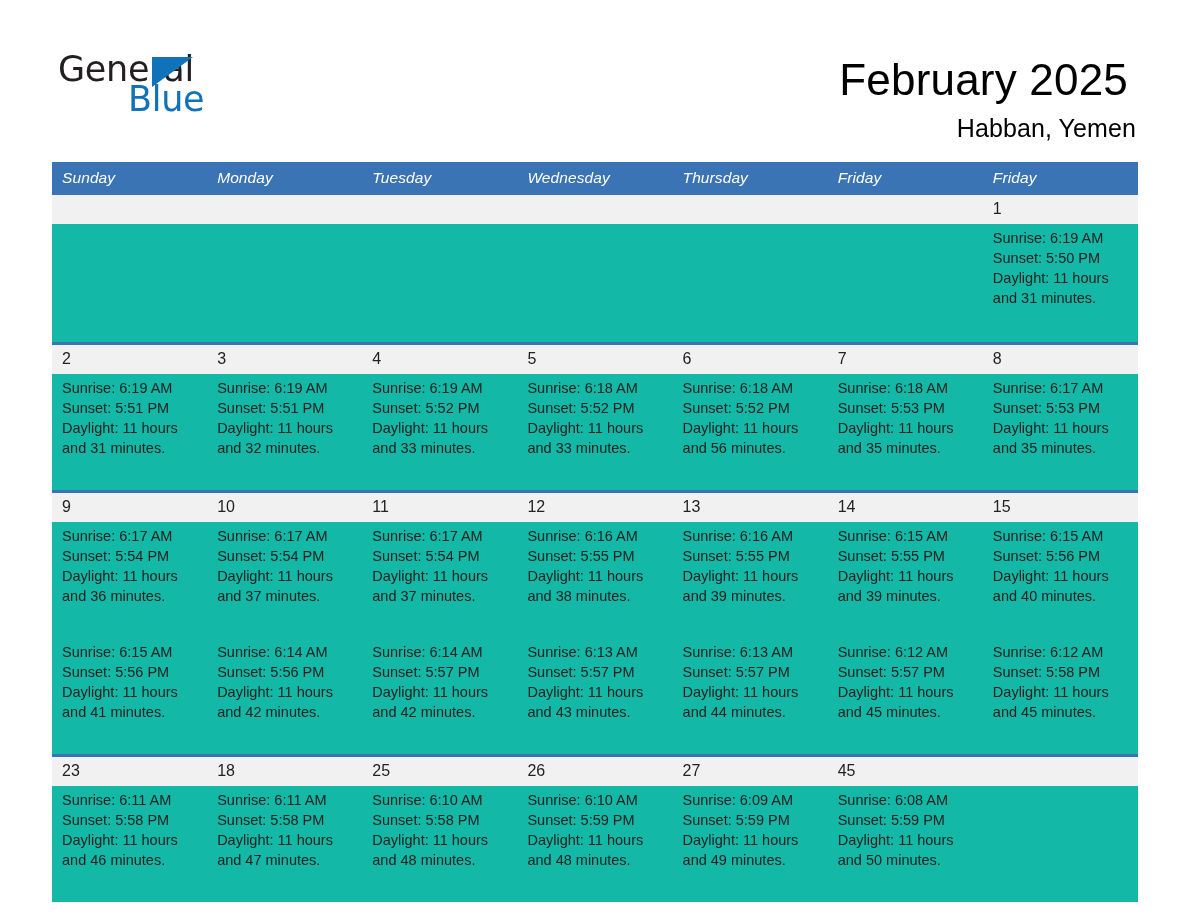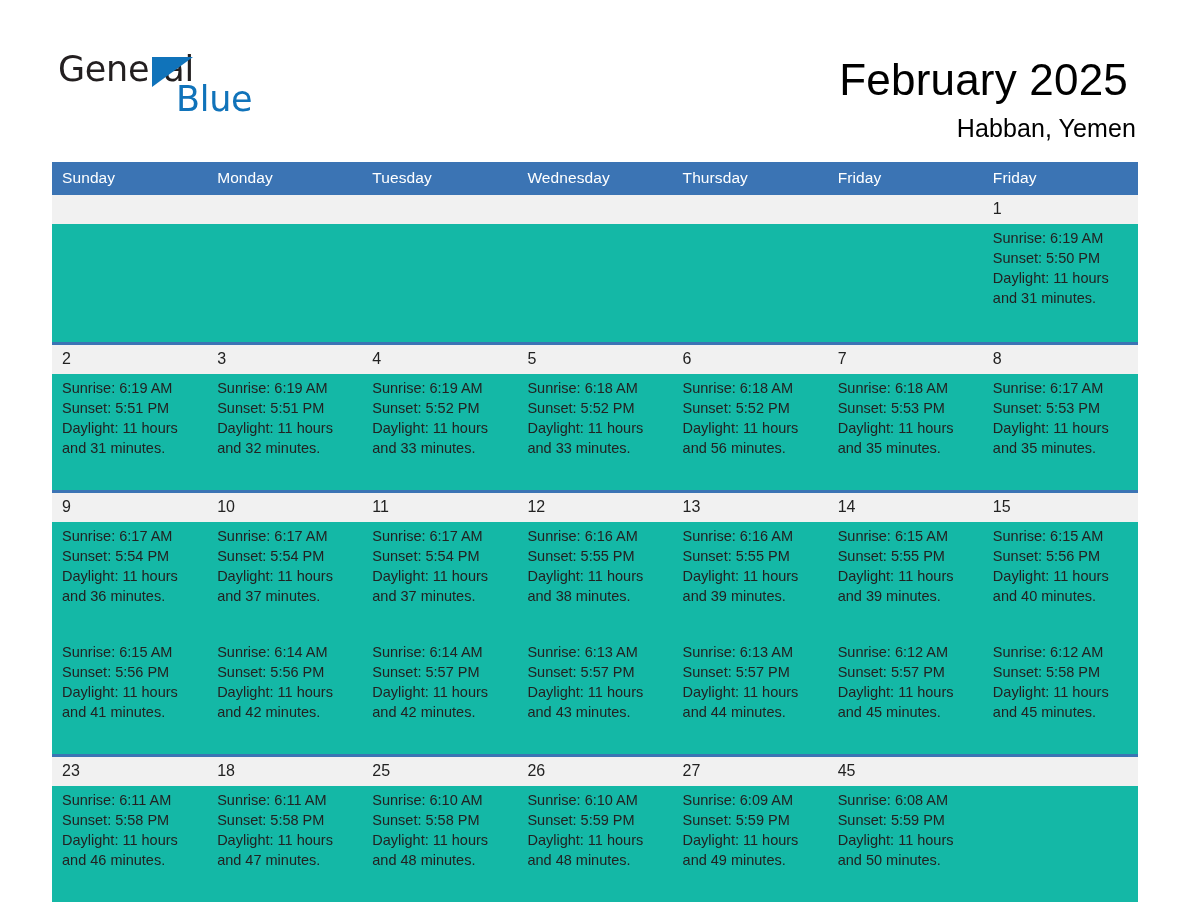--- a/index.html
+++ b/index.html
@@ -52,21 +52,20 @@
   }
   .brand-blue {
     position: absolute;
     left: 70px;
     top: 36px;
     font-size: 35px;
     letter-spacing: -0.3px;
     color: #1073ba;
     font-family: "DejaVu Sans", sans-serif;
     font-weight: 400;
-    margin-left: 48px;
   }
 
   .title-block {
     text-align: right;
     padding-top: 2px;
   }
   .cal-title {
     font-size: 44px;
     font-weight: 400;
     color: #000000;
@@ -95,20 +94,21 @@
 
   .calendar thead th {
     background: #3b74b4;
     color: #ffffff;
     font-size: 15.5px;
     font-weight: 400;
     text-align: left;
     padding: 7px 0 8px 10px;
     height: 17px;
     letter-spacing: 0.1px;
+    font-style: italic;
   }
 
   .day-num-row td {
     background: #f1f1f1;
     border-top: 3px solid #3b74b4;
     font-size: 16px;
     color: #222222;
     padding: 5px 0 5px 10px;
     height: 19px;
     vertical-align: top;

